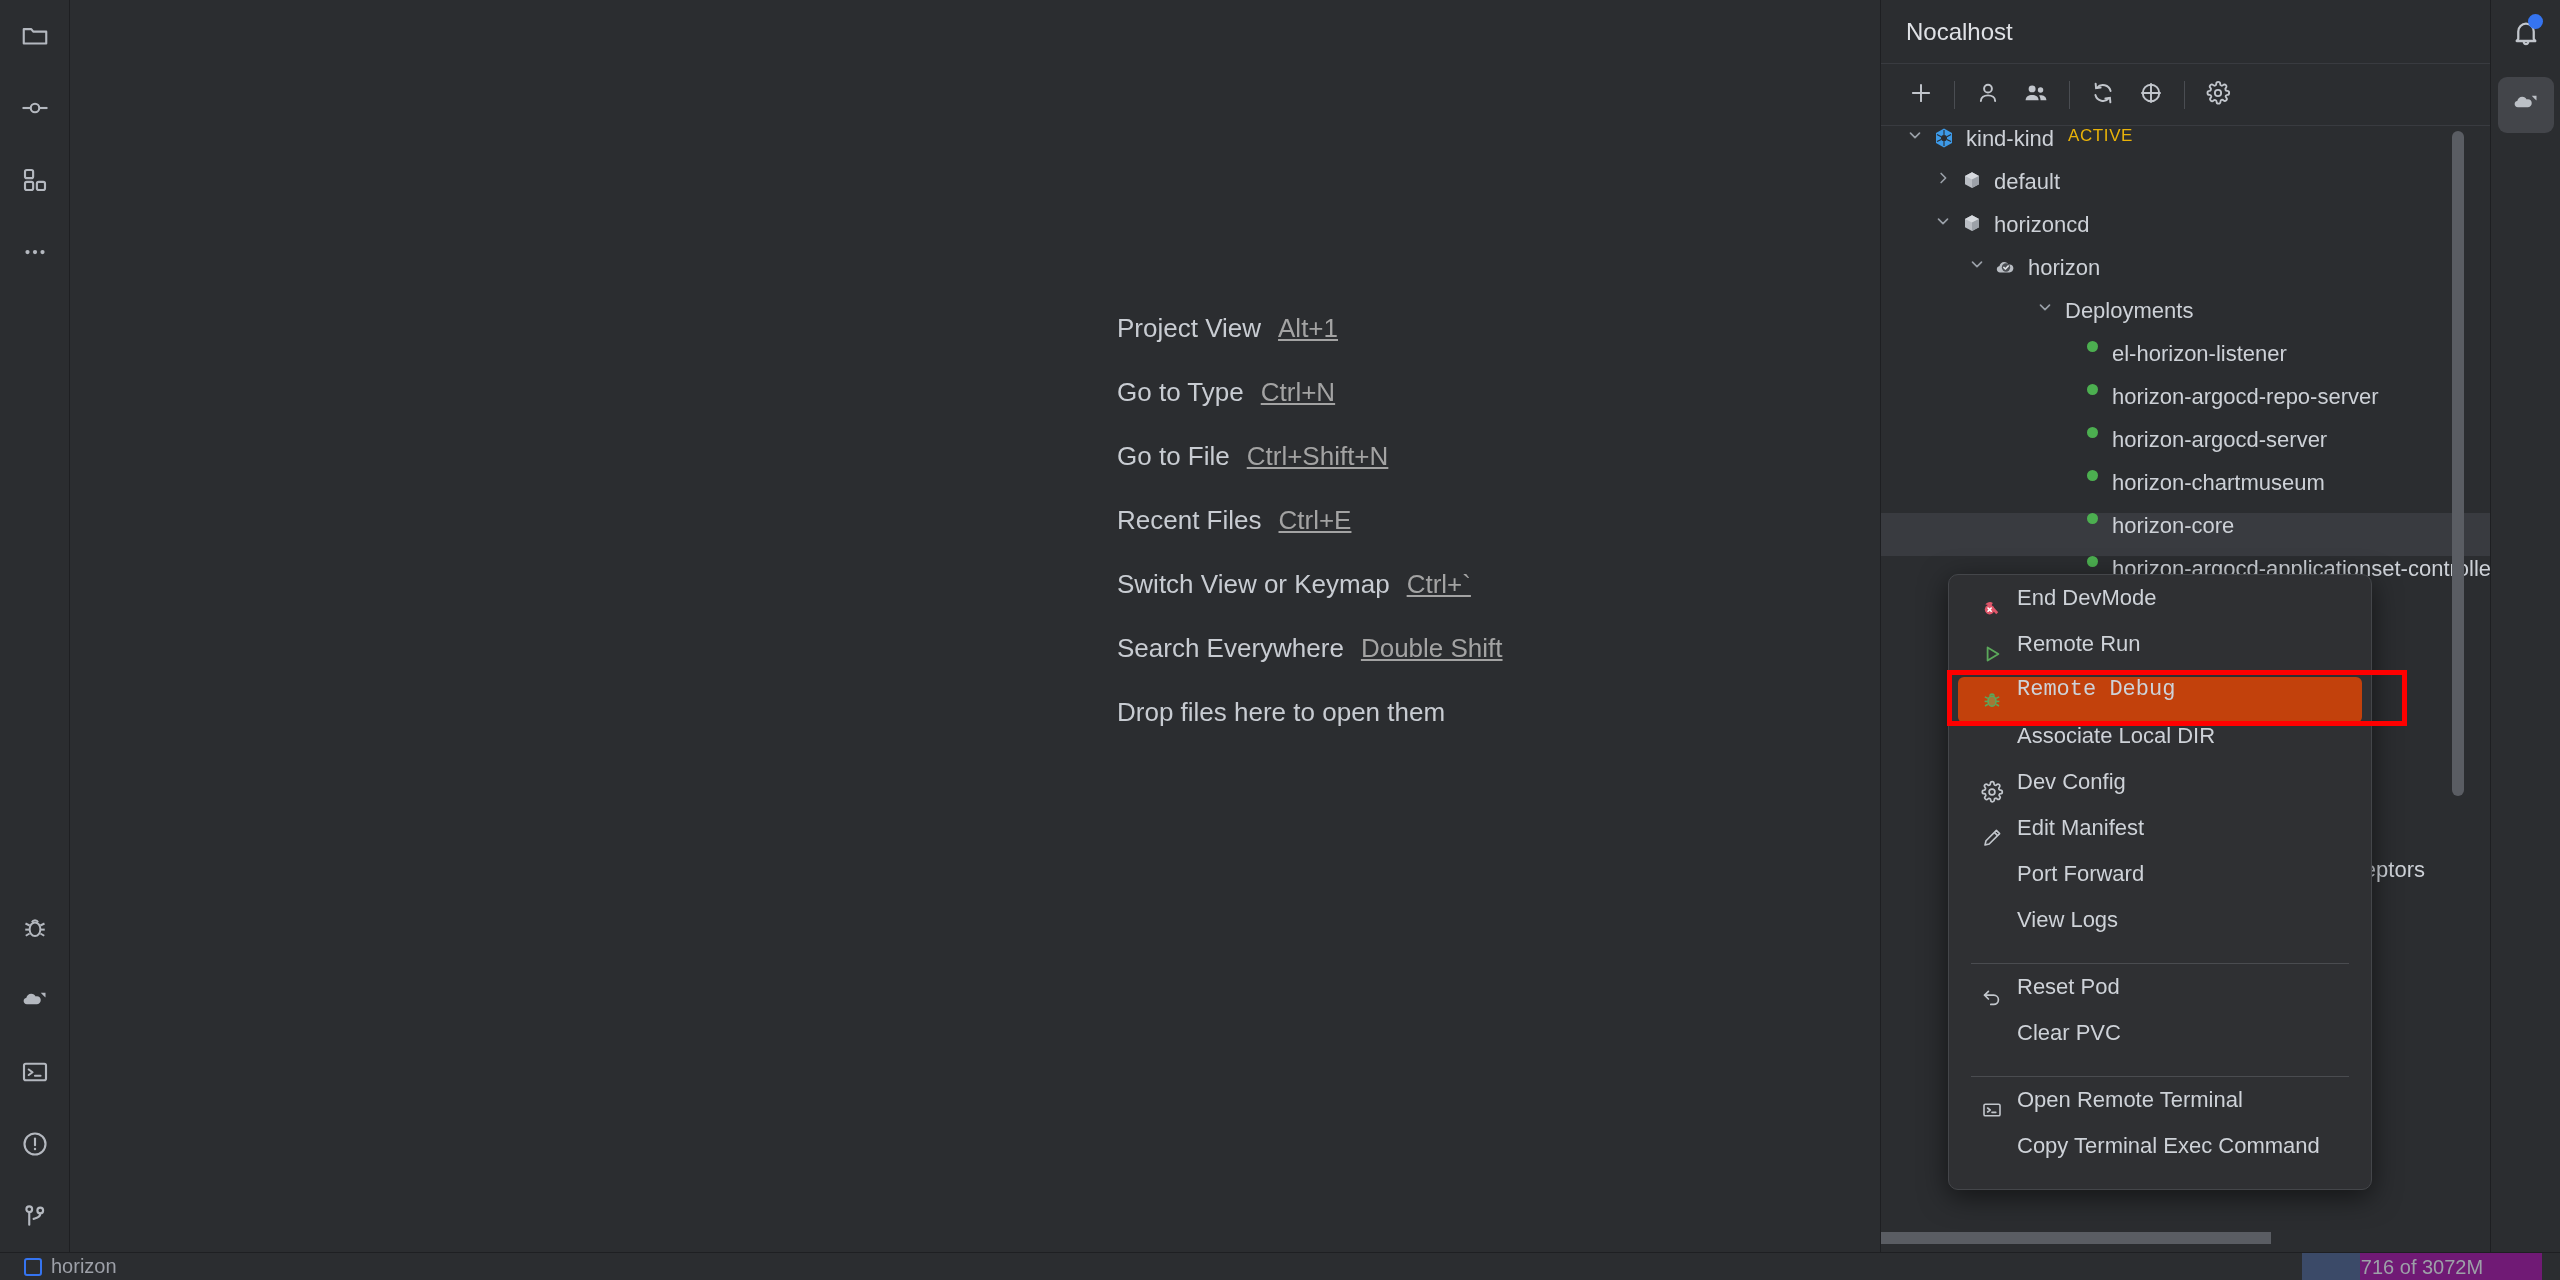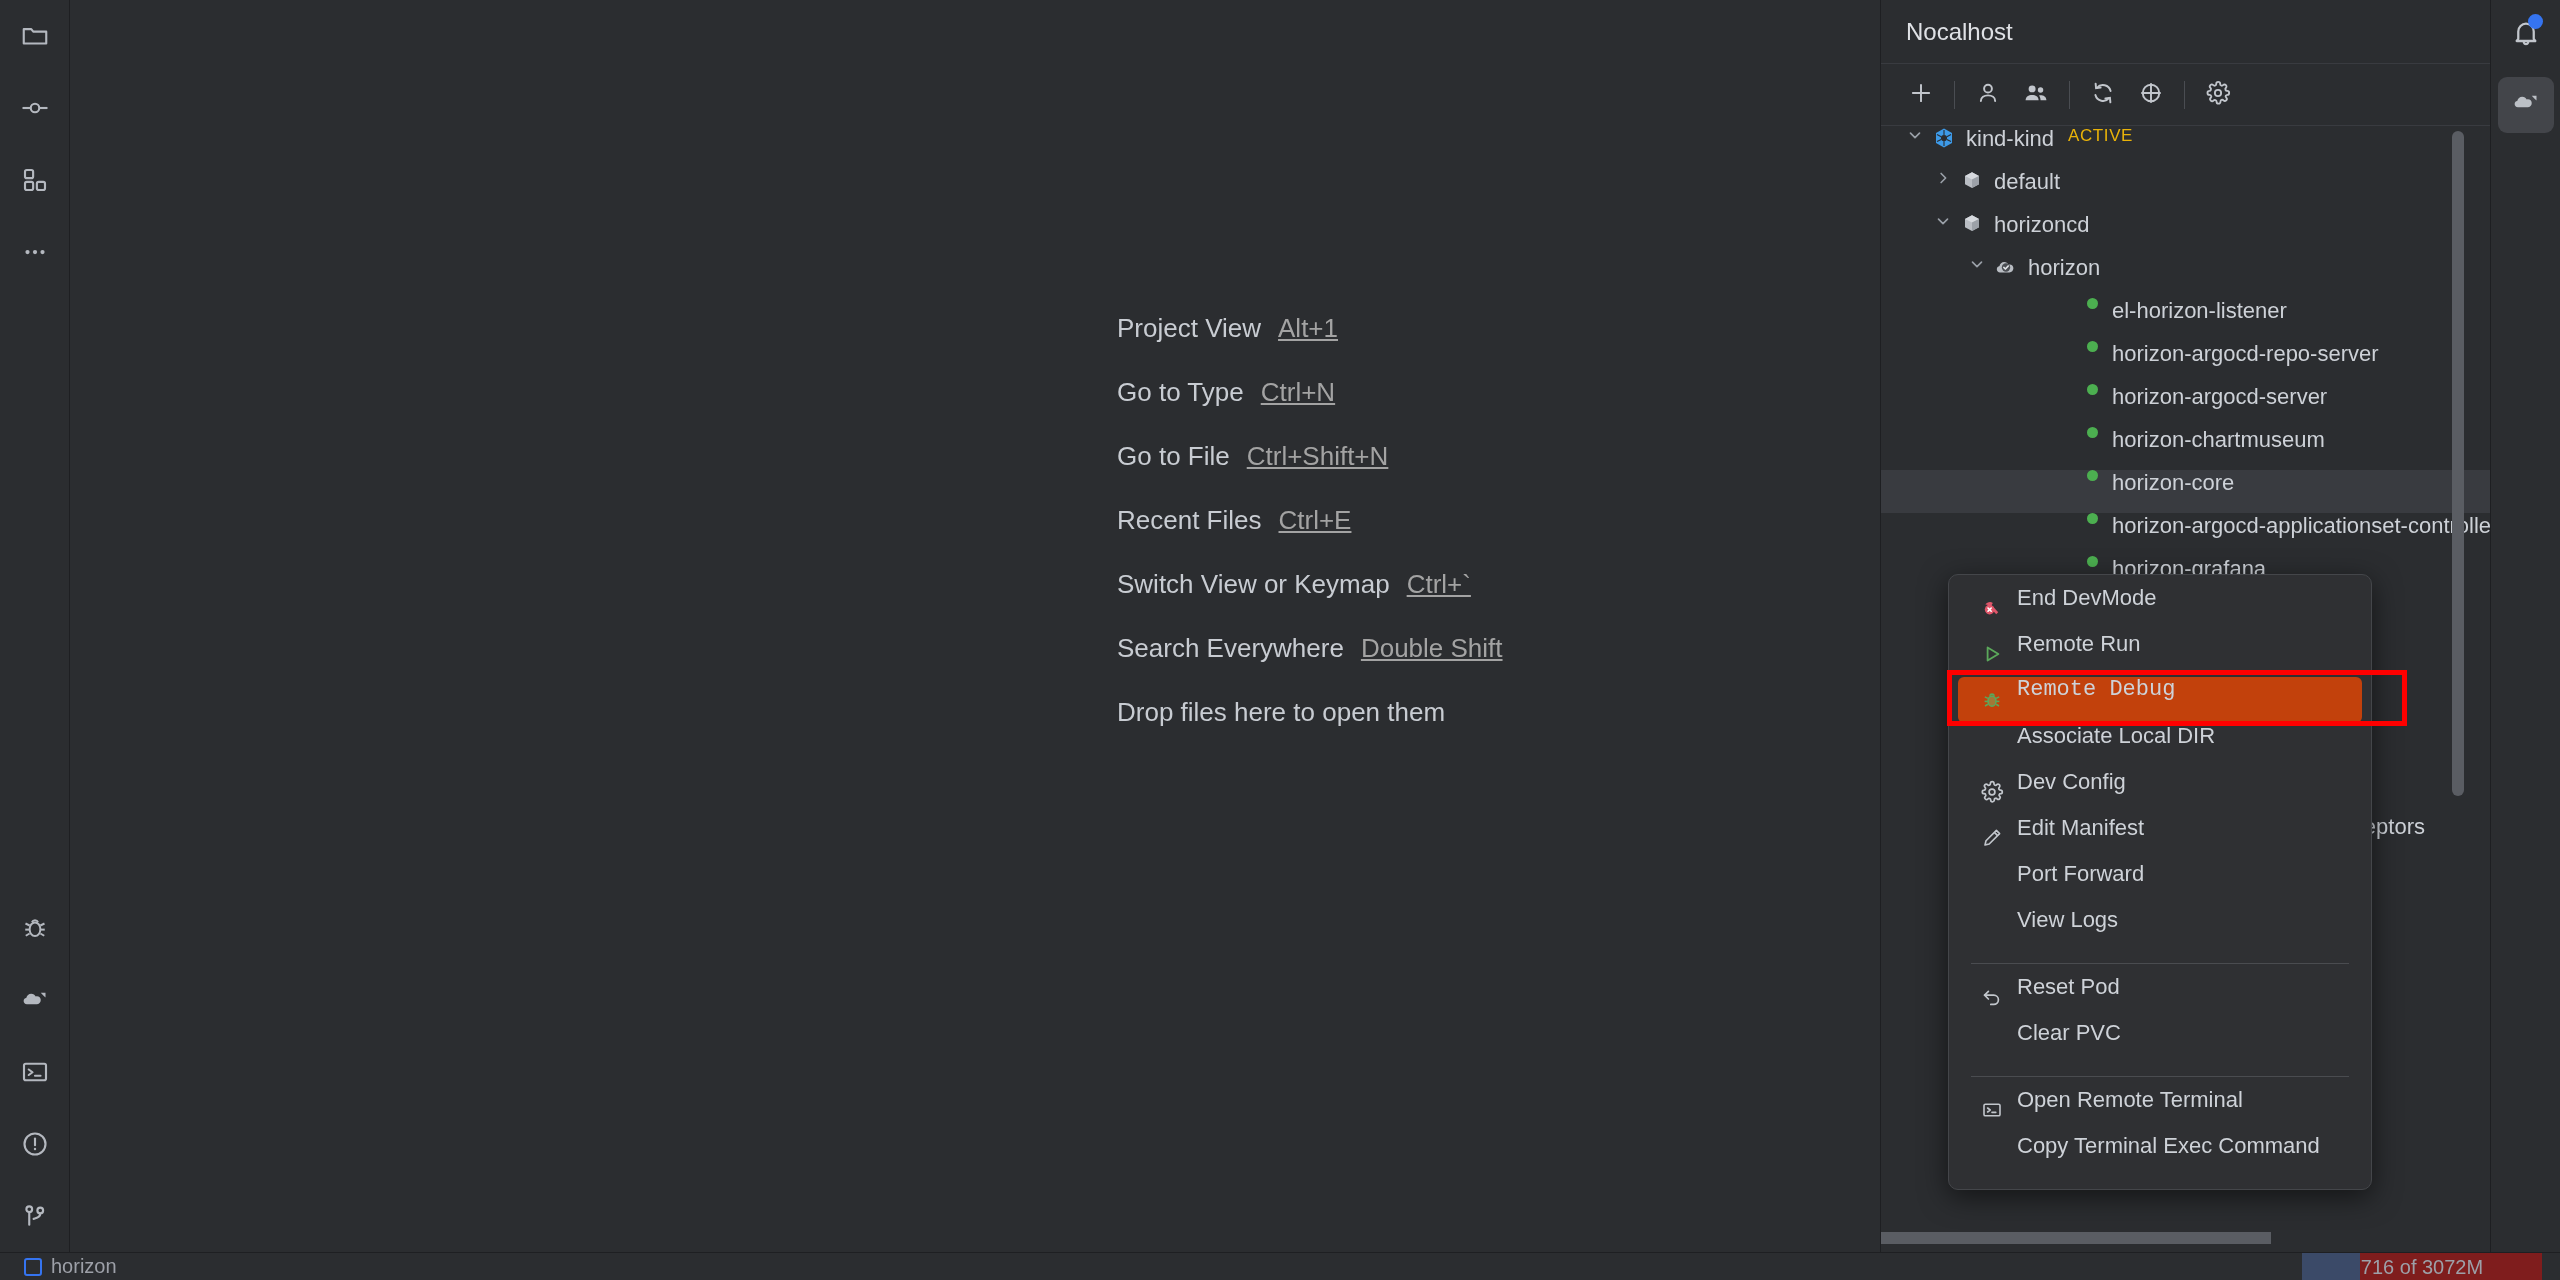--- a/index.html
+++ b/index.html
@@ -250,21 +250,21 @@
     width: 18px; height: 18px;
     border: 2px solid #3574f0;
     border-radius: 3px;
     margin-right: 9px;
     box-sizing: border-box;
   }
   #mem-widget {
     position: absolute;
     right: 18px; top: 0;
     height: 28px; width: 240px;
-    background: #7f1d1d;
+    background: #701a75;
     display: flex; align-items: center; justify-content: center;
     font-size: 20px;
     color: #9da0a8;
     overflow: hidden;
   }
   #mem-fill {
     position: absolute;
     left: 0; top: 0; bottom: 0;
     width: 58px;
     background: #3b4a68;
@@ -533,20 +533,28 @@
           <svg width="24" height="24" viewBox="0 0 24 24">
               <path d="M6 17.4c-1.8 0-3.2-1.5-3.2-3.2 0-1.6 1.2-2.9 2.7-3.2.3-2.3 2.3-4 4.7-4 1.9 0 3.6 1.1 4.4 2.8.3-.1.7-.2 1.1-.2 2.1 0 3.7 1.7 3.7 3.7 0 2.3-1.7 4.1-4 4.1z" fill="#b9bdc3"></path>
               <circle cx="12" cy="12.5" r="4.2" fill="#4b4e53"></circle>
               <polyline points="9.9,12.5 11.4,14 14.2,11" fill="none" stroke="#e3e5e9" stroke-width="1.7" stroke-linecap="round" stroke-linejoin="round"></polyline>
             </svg>
         </span>
         <span class="tree-label">horizon</span>
       </div>
 
 
+      <div class="tree-row" style="padding-left:150px">
+        <span class="chev">
+          <svg width="18" height="18" viewBox="0 0 24 24" fill="none" stroke="#9aa0a8" stroke-width="2.2" stroke-linecap="round" stroke-linejoin="round">
+              <polyline points="6,9.5 12,15.5 18,9.5"></polyline>
+            </svg>
+        </span>
+        <span class="tree-label" style="margin-left:6px">Deployments</span>
+      </div>
 
       <div class="tree-row" style="padding-left:206px">
         <span class="dot"></span>
         <span class="tree-label">el-horizon-listener</span>
       </div>
       <div class="tree-row" style="padding-left:206px">
         <span class="dot"></span>
         <span class="tree-label">horizon-argocd-repo-server</span>
       </div>
       <div class="tree-row" style="padding-left:206px">

